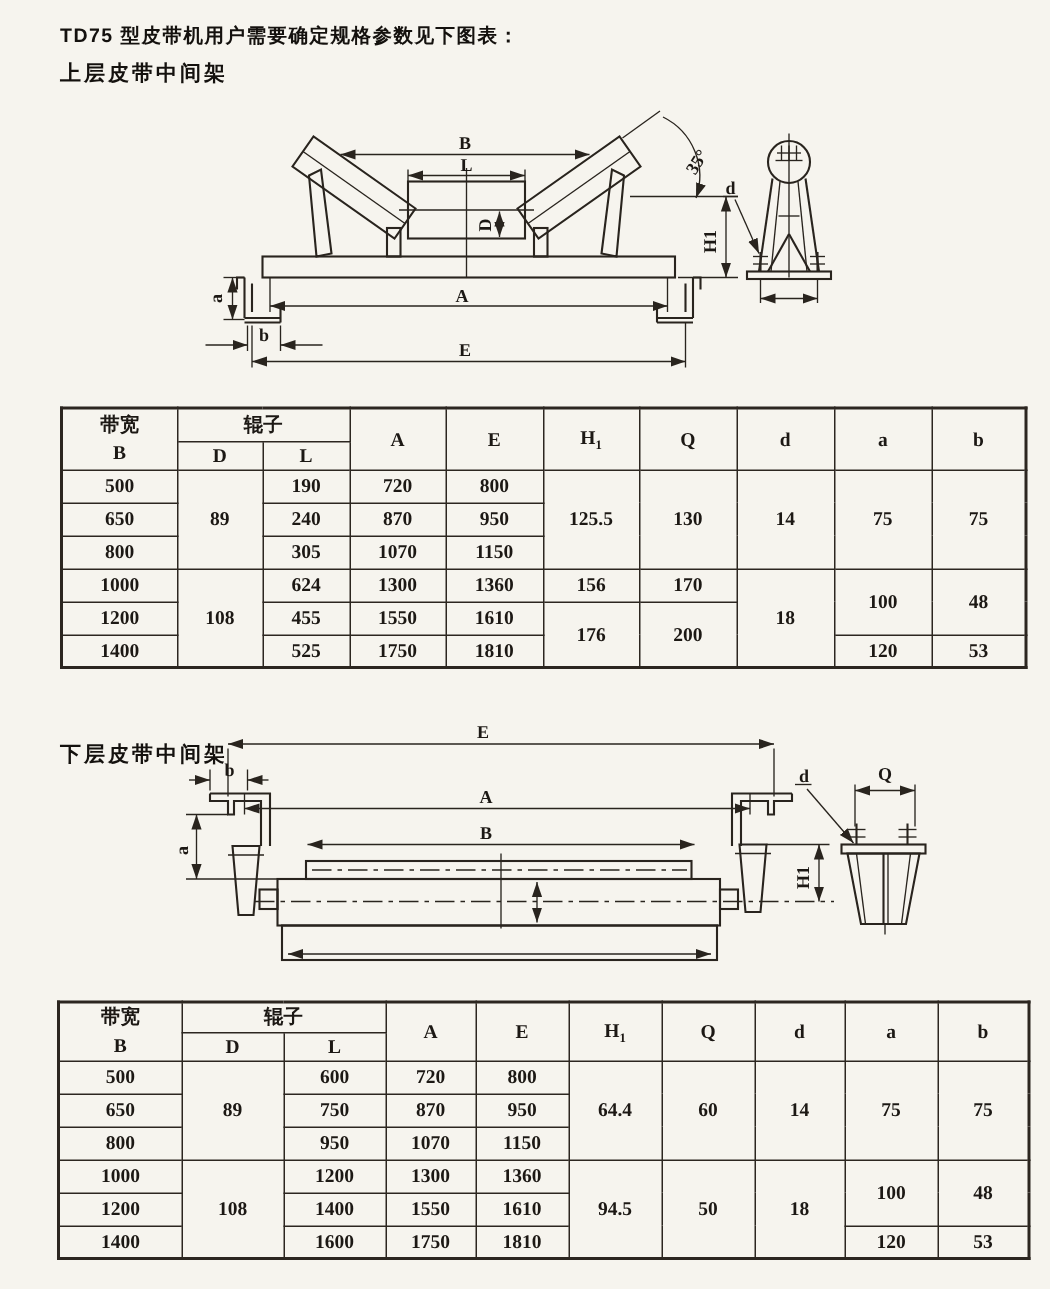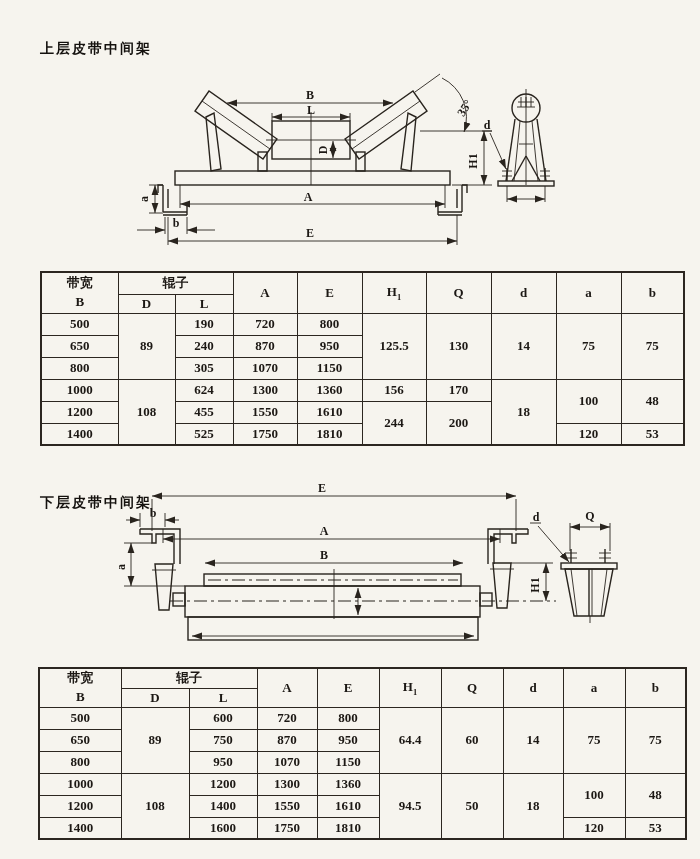--- a/index.html
+++ b/index.html
@@ -41,20 +41,21 @@
   #t2 thead tr:nth-child(2){height:19px;}
   #t2 tbody tr{height:22px;}
   .spec sub{font-size:8.5px;}
   .bwcell div{line-height:1.45;}
 </style>
 </head>
 <body>
 
 <div class="page">
 
+  <div id="title" class="heading">TD75 型皮带机用户需要确定规格参数见下图表：</div>
   <div id="sec1" class="heading">上层皮带中间架</div>
 
   <svg id="dia1" class="diagram" width="450" height="188" viewBox="0 0 450 188">
     <defs>
       <marker id="ar1" markerWidth="11" markerHeight="8" refX="10" refY="4" orient="auto-start-reverse" markerUnits="userSpaceOnUse">
         <path d="M0,0.6 L10,4 L0,7.4 Z" fill="#29241e"></path>
       </marker>
     </defs>
 
     <g>
@@ -216,21 +217,21 @@
         <td>170</td>
         <td rowspan="3">18</td>
         <td rowspan="2">100</td>
         <td rowspan="2">48</td>
       </tr>
       <tr>
         <td>1200</td>
         <td>455</td>
         <td>1550</td>
         <td>1610</td>
-        <td rowspan="2">244</td>
+        <td rowspan="2">176</td>
         <td rowspan="2">200</td>
       </tr>
       <tr>
         <td>1400</td>
         <td>525</td>
         <td>1750</td>
         <td>1810</td>
         <td>120</td>
         <td>53</td>
       </tr>

